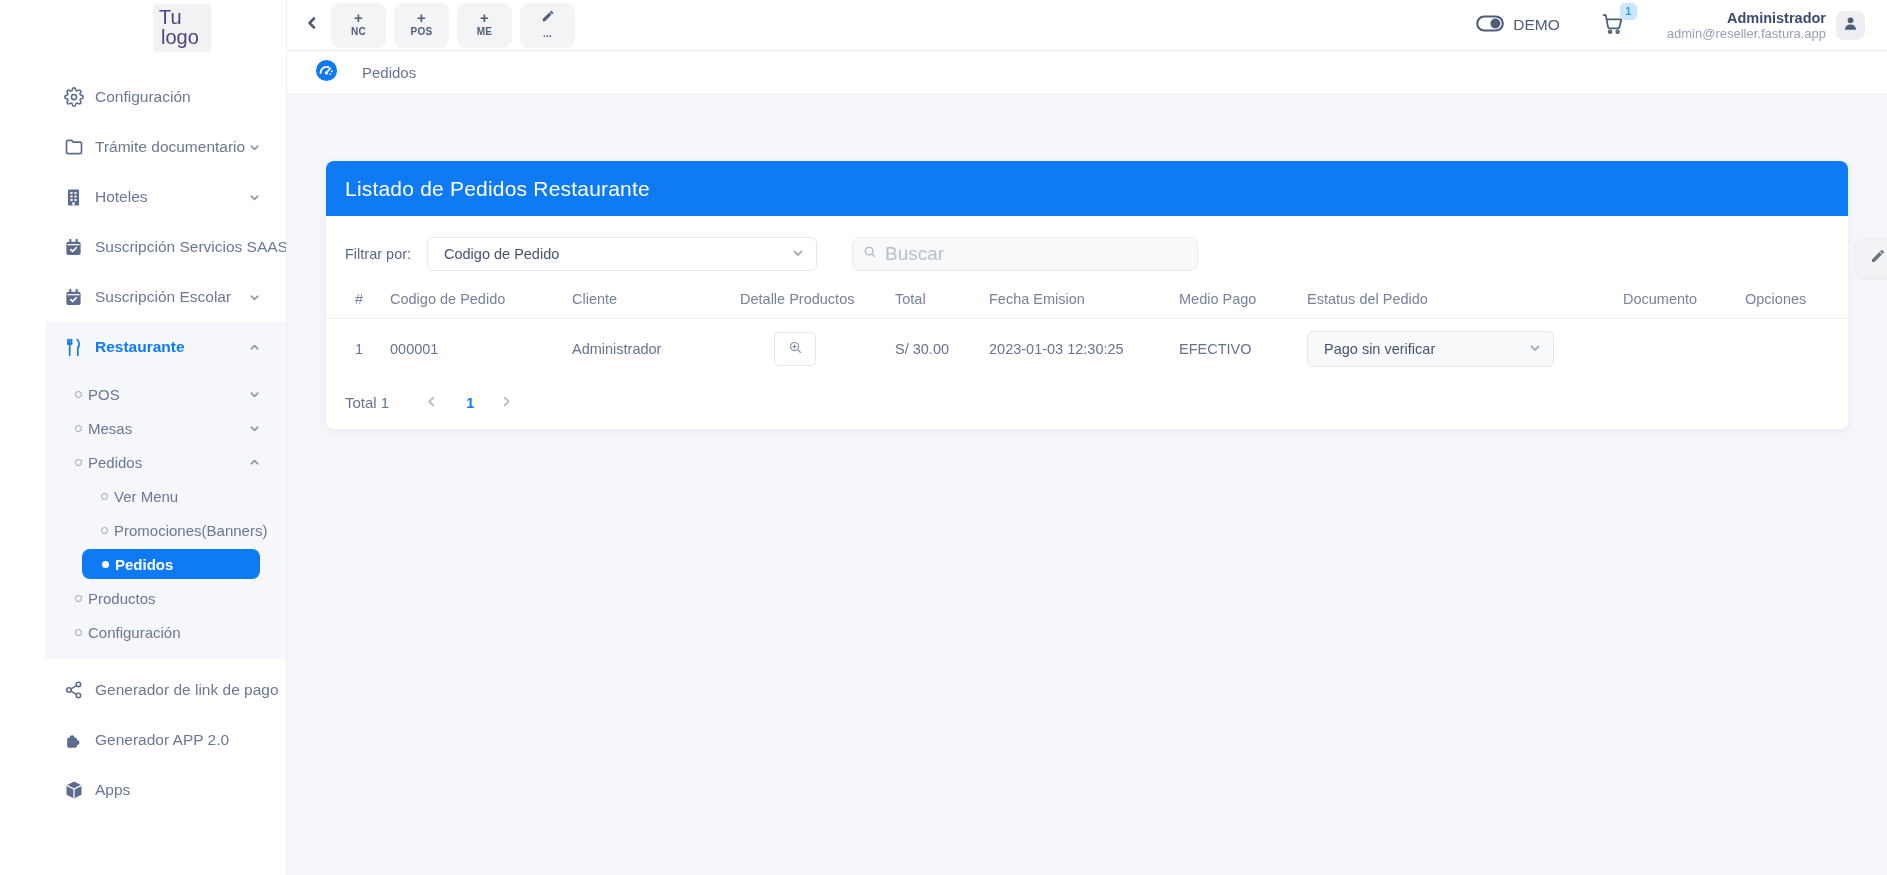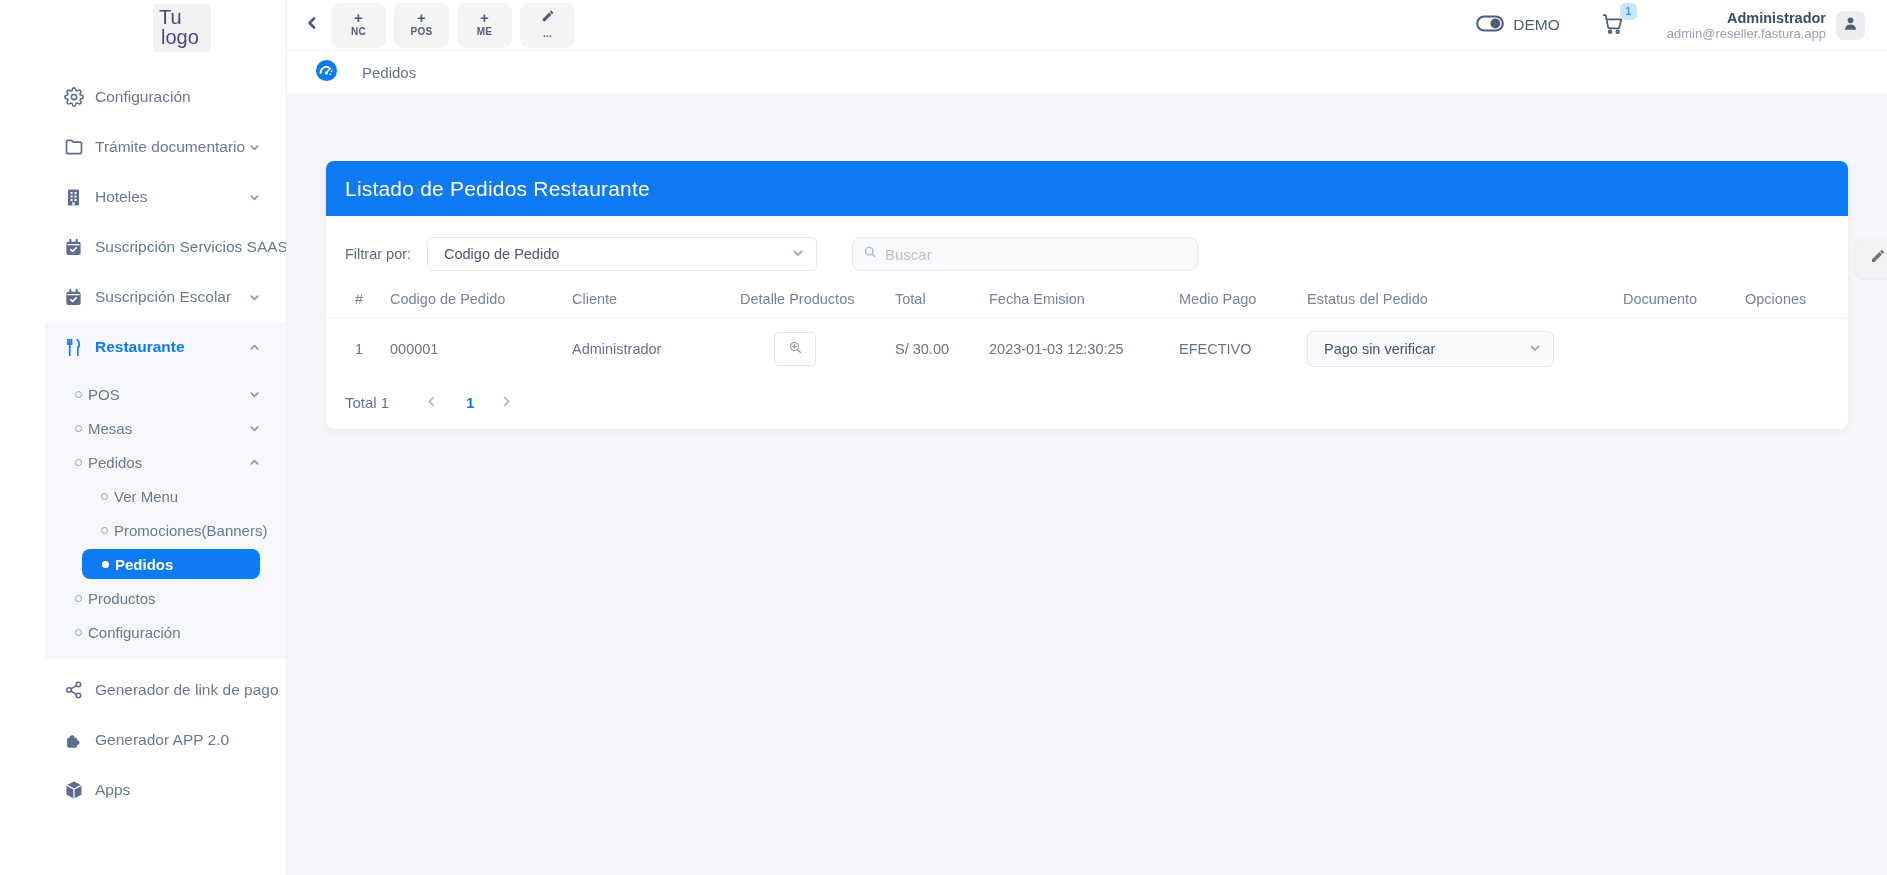--- a/index.html
+++ b/index.html
@@ -54,21 +54,21 @@
   .card { position:absolute; left:39px; top:51px; width:1522px; background:#fff; border-radius:8px; box-shadow:0 2px 8px rgba(30,40,60,.05); padding-bottom:12px;margin-top:15px; }
   .card-header { height:55px; background:#0e7bf5; border-radius:8px 8px 0 0; display:flex; align-items:center; padding-left:19px; }
   .card-title { color:#fff; font-size:21px; font-weight:500; letter-spacing:.2px; }
 
   .filter-row { display:flex; align-items:center; margin:21px 0 0 19px; }
   .filter-label { font-size:14.5px; color:#5a6a85; width:82px; }
   .select { height:34px; background:#fff; border:1px solid #e4e8ee; border-radius:6px; display:flex; align-items:center; padding:0 12px 0 16px; cursor:pointer; color:#45556e; font-size:14.5px; }
   .select .sel-text { flex:1; white-space:nowrap; overflow:hidden; }
   .filter-select { width:390px; }
   .search-box { margin-left:35px; width:346px; height:34px; background:#f8f9fb; border:1px solid #e8eaf0; border-radius:8px; display:flex; align-items:center; padding:0 10px; }
-  .search-box input { border:none; outline:none; background:transparent; font-family:"Liberation Sans",sans-serif; font-size:15px; color:#45556e; width:100%; margin-left:8px; }
+  .search-box input { border:none; outline:none; background:transparent; font-family:"Liberation Sans",sans-serif; font-size:19px; color:#45556e; width:100%; margin-left:8px; }
   .search-box input::placeholder { color:#b7bfcc; }
 
   table.orders { margin-top:9px; border-collapse:collapse; table-layout:fixed; width:1522px; }
   table.orders th { height:38px; font-weight:normal; font-size:14.5px; color:#76839a; text-align:left; border-bottom:1px solid #eef1f5; white-space:nowrap; overflow:hidden; }
   table.orders th:first-child, table.orders td:first-child { padding-left:29px; }
   table.orders td { height:62px; font-size:14.5px; color:#67748e; vertical-align:middle; white-space:nowrap; overflow:visible; }
   .detail-btn { margin-left:34px; width:42px; height:34px; background:#fff; border:1px solid #e2e5ea; border-radius:5px; display:flex; align-items:center; justify-content:center; cursor:pointer; }
   .status-select { width:247px; height:36px; background:#f8f9fb; }
 
   .pagination { display:flex; align-items:center; margin:14px 0 6px 19px; font-size:15px; color:#67748e; }

